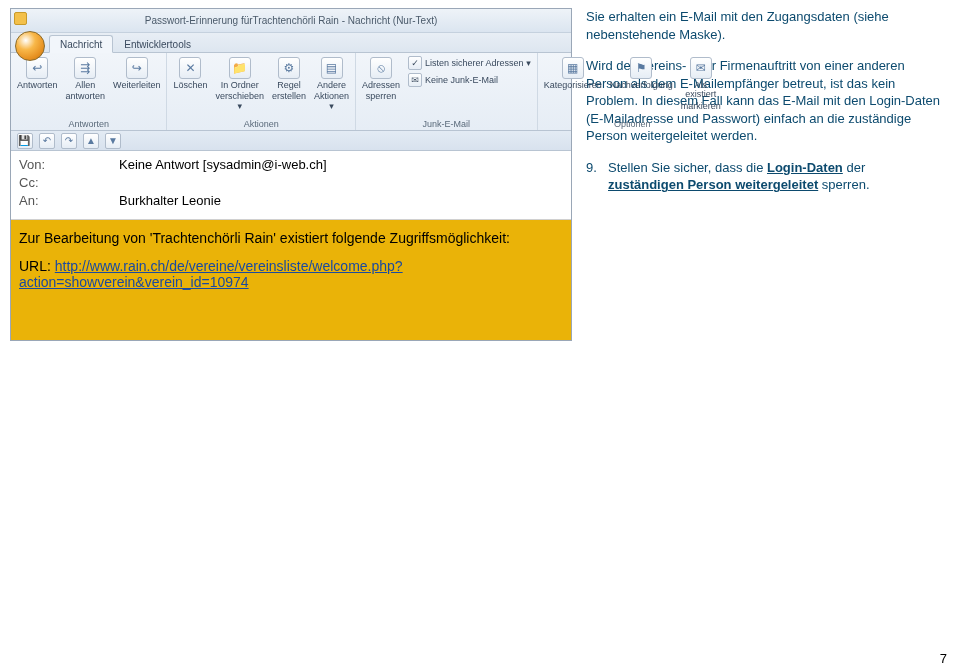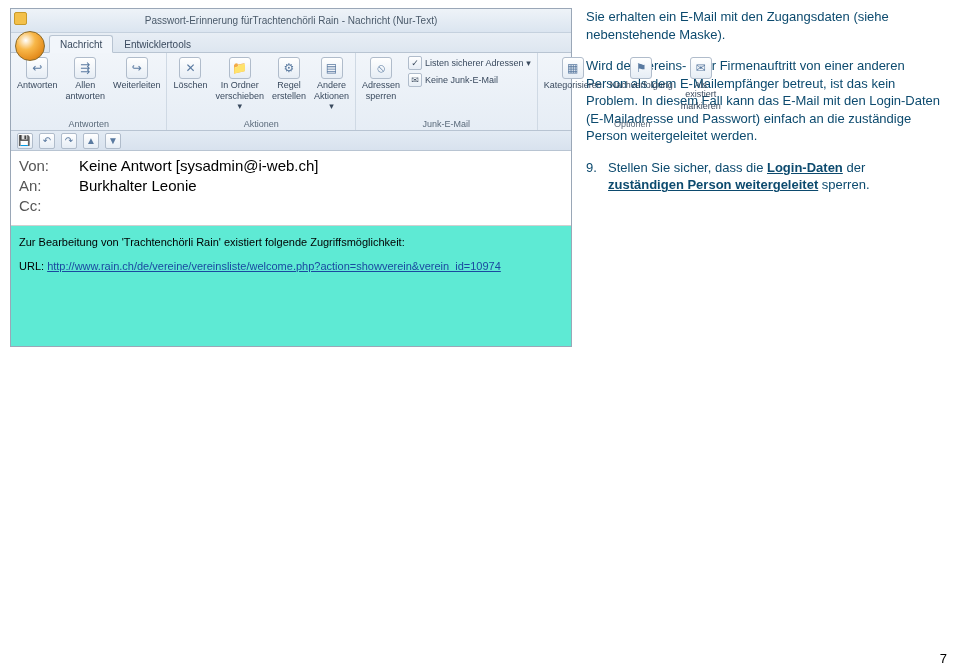--- a/index.html
+++ b/index.html
@@ -106,25 +106,25 @@
     display:flex; align-items:center; gap:6px; padding-left:6px;
   }
   .qat .qbtn {
     width:16px;height:16px;border:1px solid #b0bccb;border-radius:2px;
     background:linear-gradient(#fff,#e6edf5);display:flex;align-items:center;justify-content:center;
     font-size:10px;color:#5a7aa0;cursor:pointer;
   }
   .headers {
     background:#fff; border-bottom:1px solid #d0d0d0; padding:6px 8px 8px 8px;
   }
-  .hrow { display:flex; margin-bottom:3px; font-size:15px; }
+  .hrow { display:flex; margin-bottom:3px; font-size:13px;gap:40px; }
   .hlabel { width:48px; color:#555; }
   .hval { color:#000;padding-left:12px; }
   .body-area {
-    background:#5eead4; padding:10px 8px; font-size:11px; color:#000;
+    background:#eab308; padding:10px 8px; font-size:14px; color:#000;
     min-height: 120px;
   }
   .body-area .intro { margin-bottom:12px; }
   .url-line { color:#1a4aa0; text-decoration:underline; margin-bottom:18px;}
   .highlight-box {
     border:2px solid #d43a2a; padding:1px 3px; width: 276px;
   }
   .highlight-box .email-line { color:#1a4aa0; text-decoration:underline; }
   
   .right-col {
@@ -256,26 +256,26 @@
       <div class="qbtn">▲</div>
       <div class="qbtn">▼</div>
     </div>
 
     <div class="headers">
       <div class="hrow">
         <div class="hlabel">Von:</div>
         <div class="hval">Keine Antwort [sysadmin@i-web.ch]</div>
       </div>
       <div class="hrow">
+        <div class="hlabel">Cc:</div>
+        <div class="hval"></div>
+      </div>
+      <div class="hrow">
         <div class="hlabel">An:</div>
         <div class="hval">Burkhalter Leonie</div>
-      </div>
-      <div class="hrow">
-        <div class="hlabel">Cc:</div>
-        <div class="hval"></div>
       </div>
     </div>
 
     <div class="body-area">
       <div class="intro">Zur Bearbeitung von 'Trachtenchörli Rain' existiert folgende Zugriffsmöglichkeit:</div>
       <div>
         <span>URL: </span><span class="url-line">http://www.rain.ch/de/vereine/vereinsliste/welcome.php?action=showverein&amp;verein_id=10974</span>
       </div>
     </div>
   </div>

